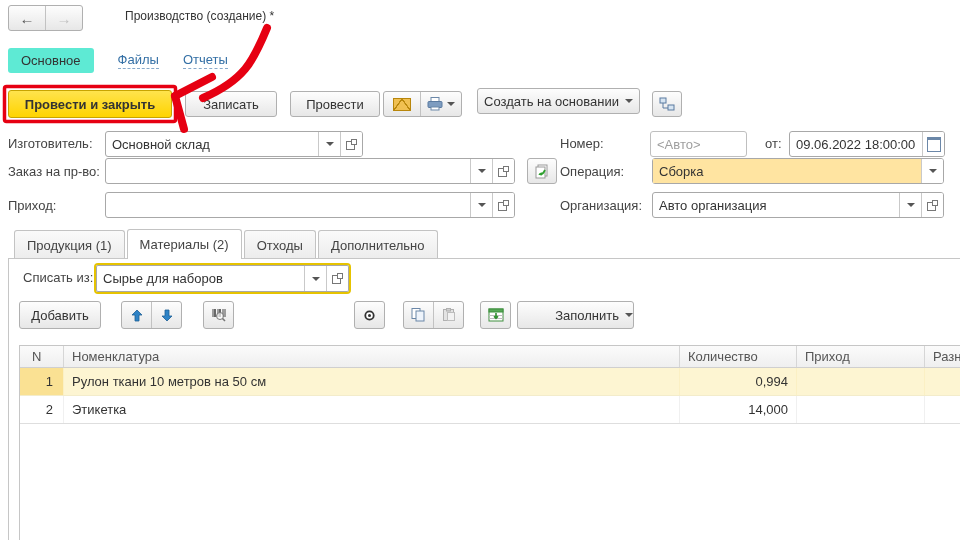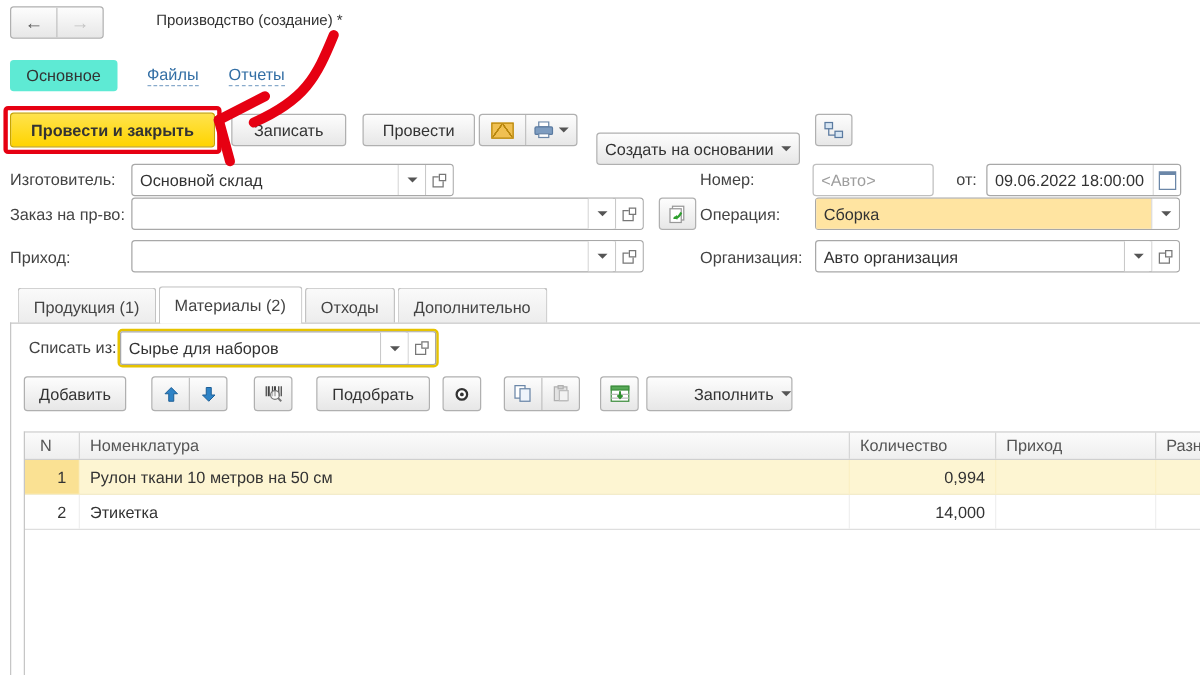--- a/index.html
+++ b/index.html
@@ -101,21 +101,21 @@
     <div class="seg" style="width:40px;">
       <svg class="icon" width="16" height="14" viewBox="0 0 16 14">
         <rect x="4" y="0.5" width="8" height="4" fill="#fff" stroke="#6b87a8"></rect>
         <rect x="1" y="4.5" width="14" height="6" rx="1" fill="#7d9cc0" stroke="#5a7aa0"></rect>
         <rect x="4" y="10" width="8" height="3" fill="#fff" stroke="#6b87a8"></rect>
       </svg>
       <span class="caret"></span>
     </div>
   </div>
 
-  <div class="abs btn" style="left:477px;top:106px;width:163px;height:26px;">
+  <div class="abs btn" style="left:477px;top:88px;width:163px;height:26px;">
     <span>Создать на основании</span>
     <span class="caret"></span>
   </div>
 
   <div class="abs btn" style="left:652px;top:91px;width:30px;height:26px;">
     <svg class="icon" width="16" height="14" viewBox="0 0 16 14">
       <rect x="1" y="1" width="6" height="5" fill="#d7e5f2" stroke="#5a7aa0"></rect>
       <path d="M4 6 V11 H9" fill="none" stroke="#5a7aa0"></path>
       <rect x="9" y="8" width="6" height="5" fill="#d7e5f2" stroke="#5a7aa0"></rect>
     </svg>
@@ -238,21 +238,20 @@
             <line x1="7" y1="1" x2="7" y2="9"></line>
             <line x1="9" y1="1" x2="9" y2="9" stroke-width="1.6"></line>
             <line x1="12" y1="1" x2="12" y2="9"></line>
             <line x1="14" y1="1" x2="14" y2="9"></line>
           </g>
         <circle cx="9" cy="8" r="3.5" fill="rgba(255,255,255,0.65)" stroke="#777"></circle>
         <line x1="11.5" y1="10.5" x2="14" y2="13" stroke="#777" stroke-width="1.6"></line>
       </svg>
     </div>
 
-    <div class="abs btn" style="left:244px;top:42px;width:91px;height:28px;">Подобрать</div>
 
     <div class="abs btn" style="left:345px;top:42px;width:31px;height:28px;">
       <svg class="icon" width="15" height="11" viewBox="0 0 15 11">
         <circle cx="7.5" cy="5.5" r="4.2" fill="#fff" stroke="#333" stroke-width="1.8"></circle>
         <circle cx="7.5" cy="5.5" r="1.5" fill="#333"></circle>
       </svg>
     </div>
 
     <div class="abs btn-group" style="left:394px;top:42px;height:28px;">
       <div class="seg" style="width:29px;">

